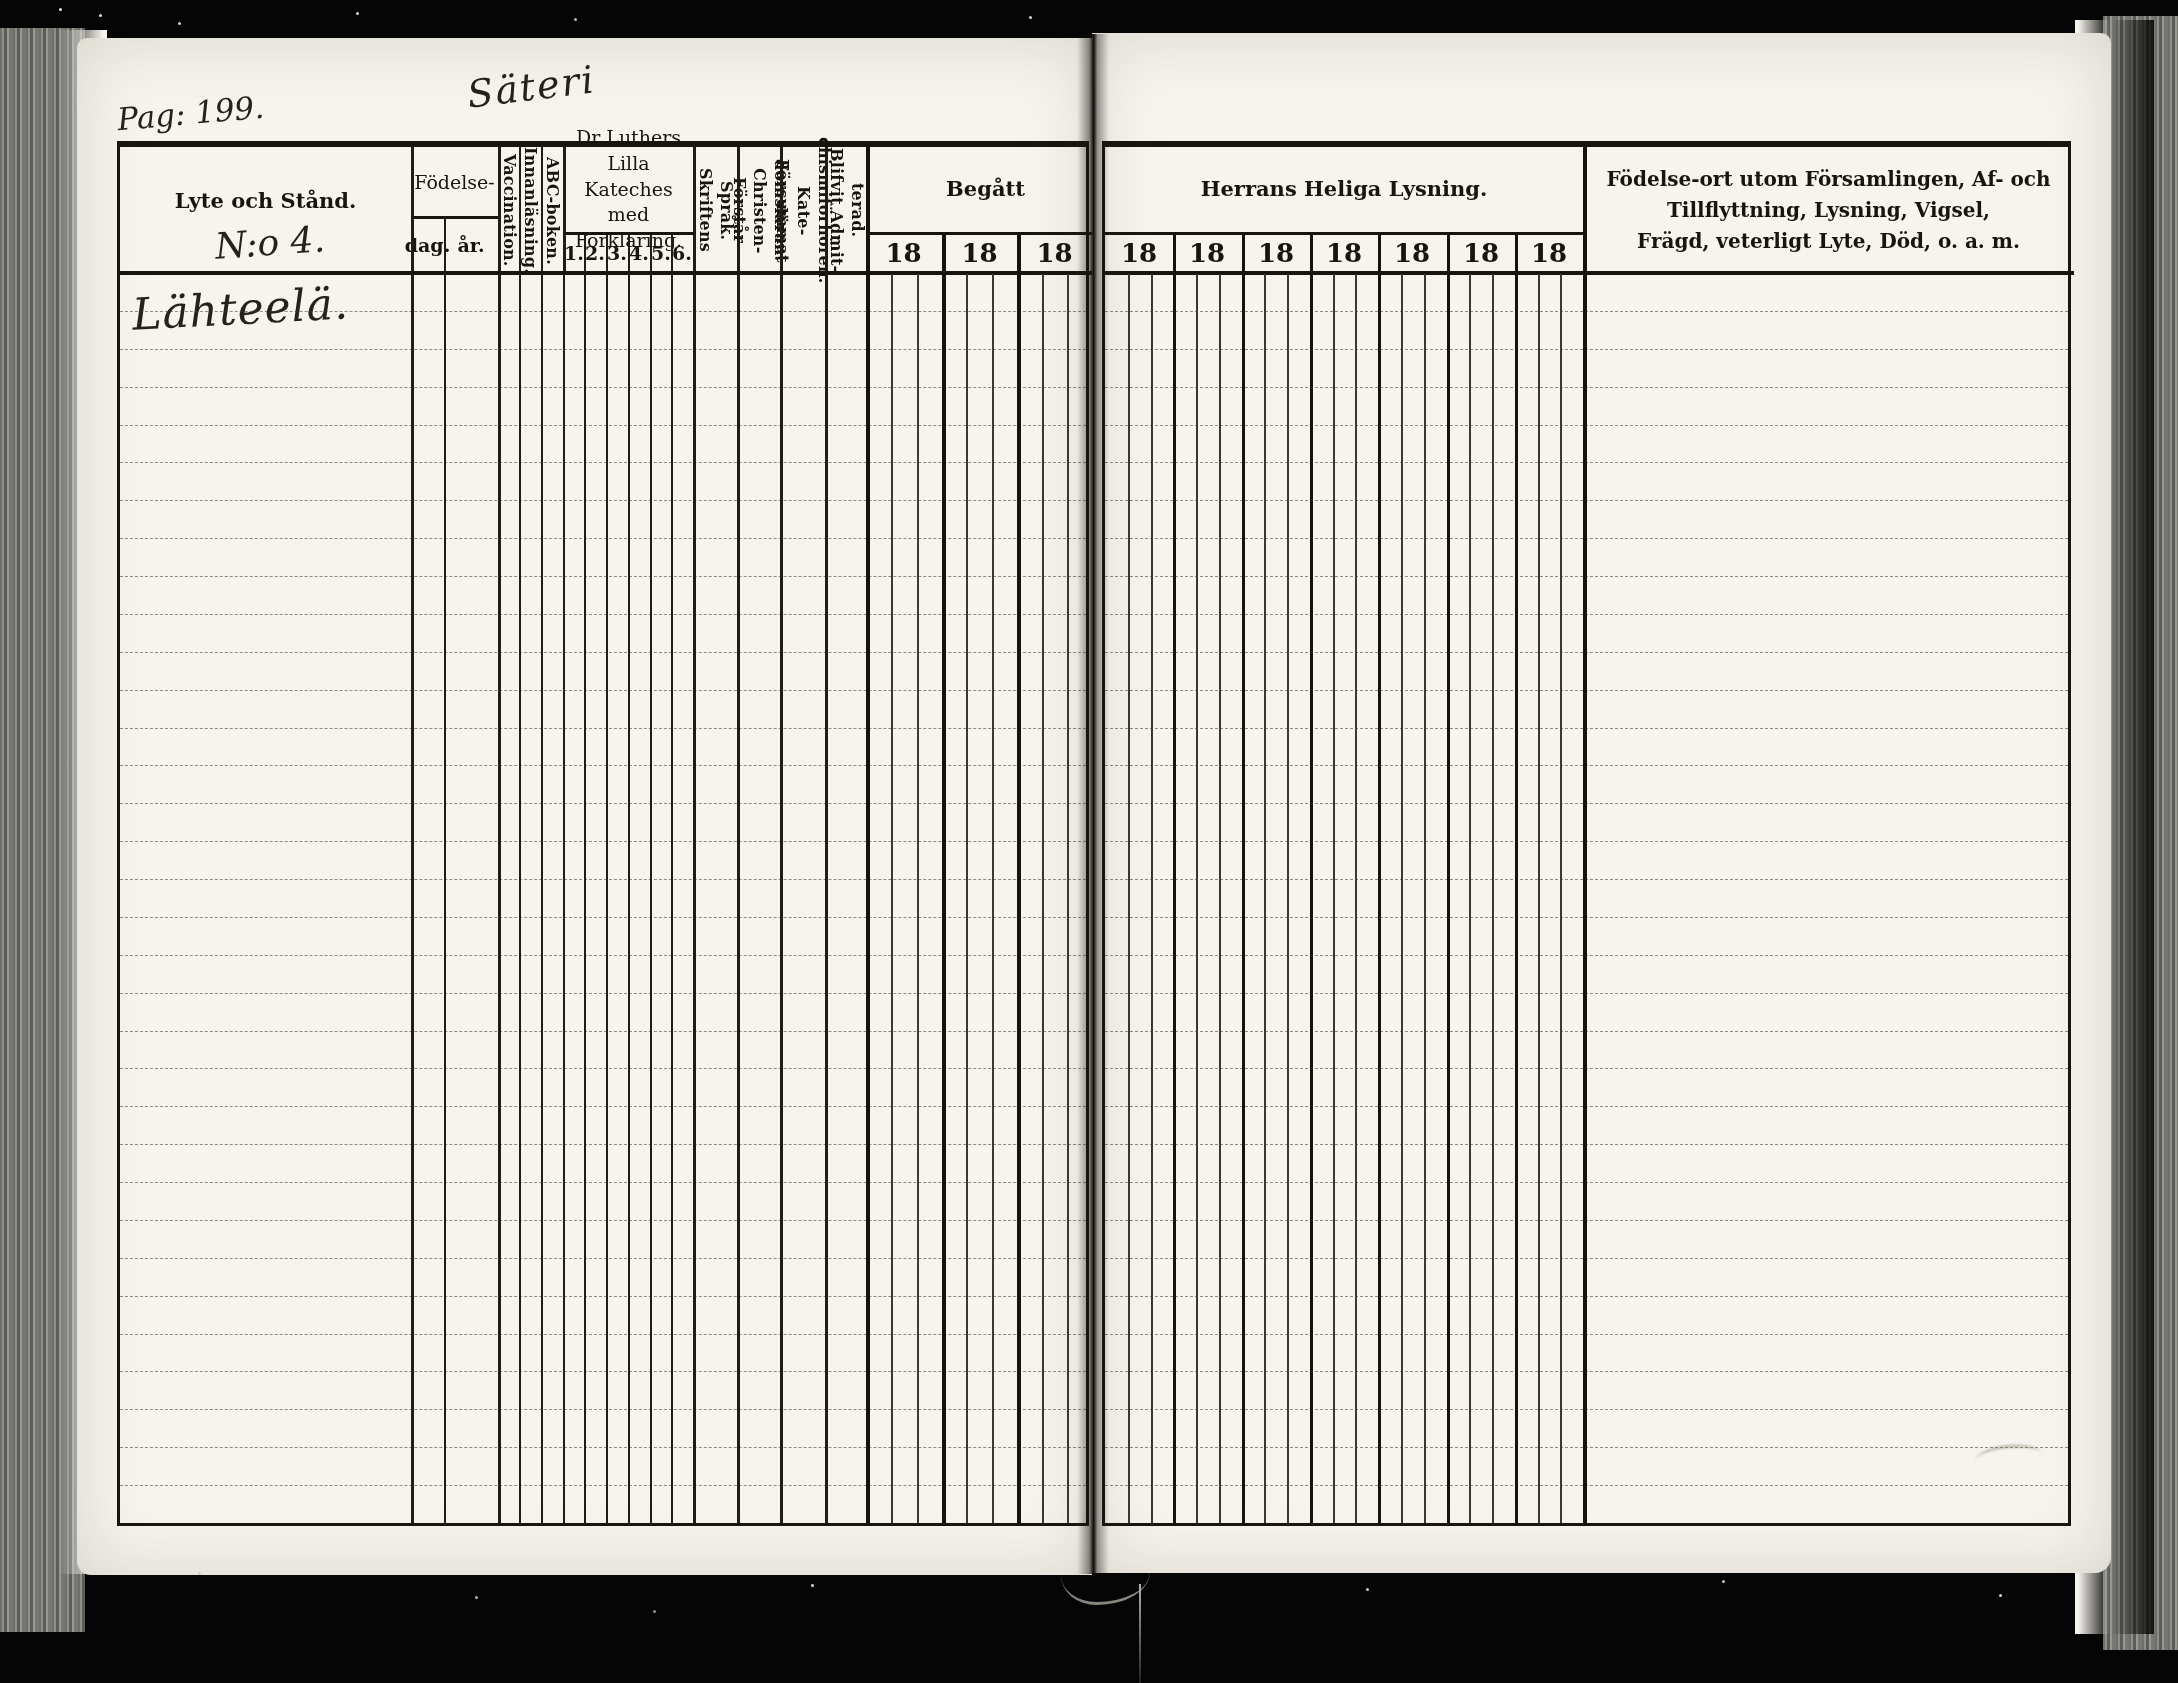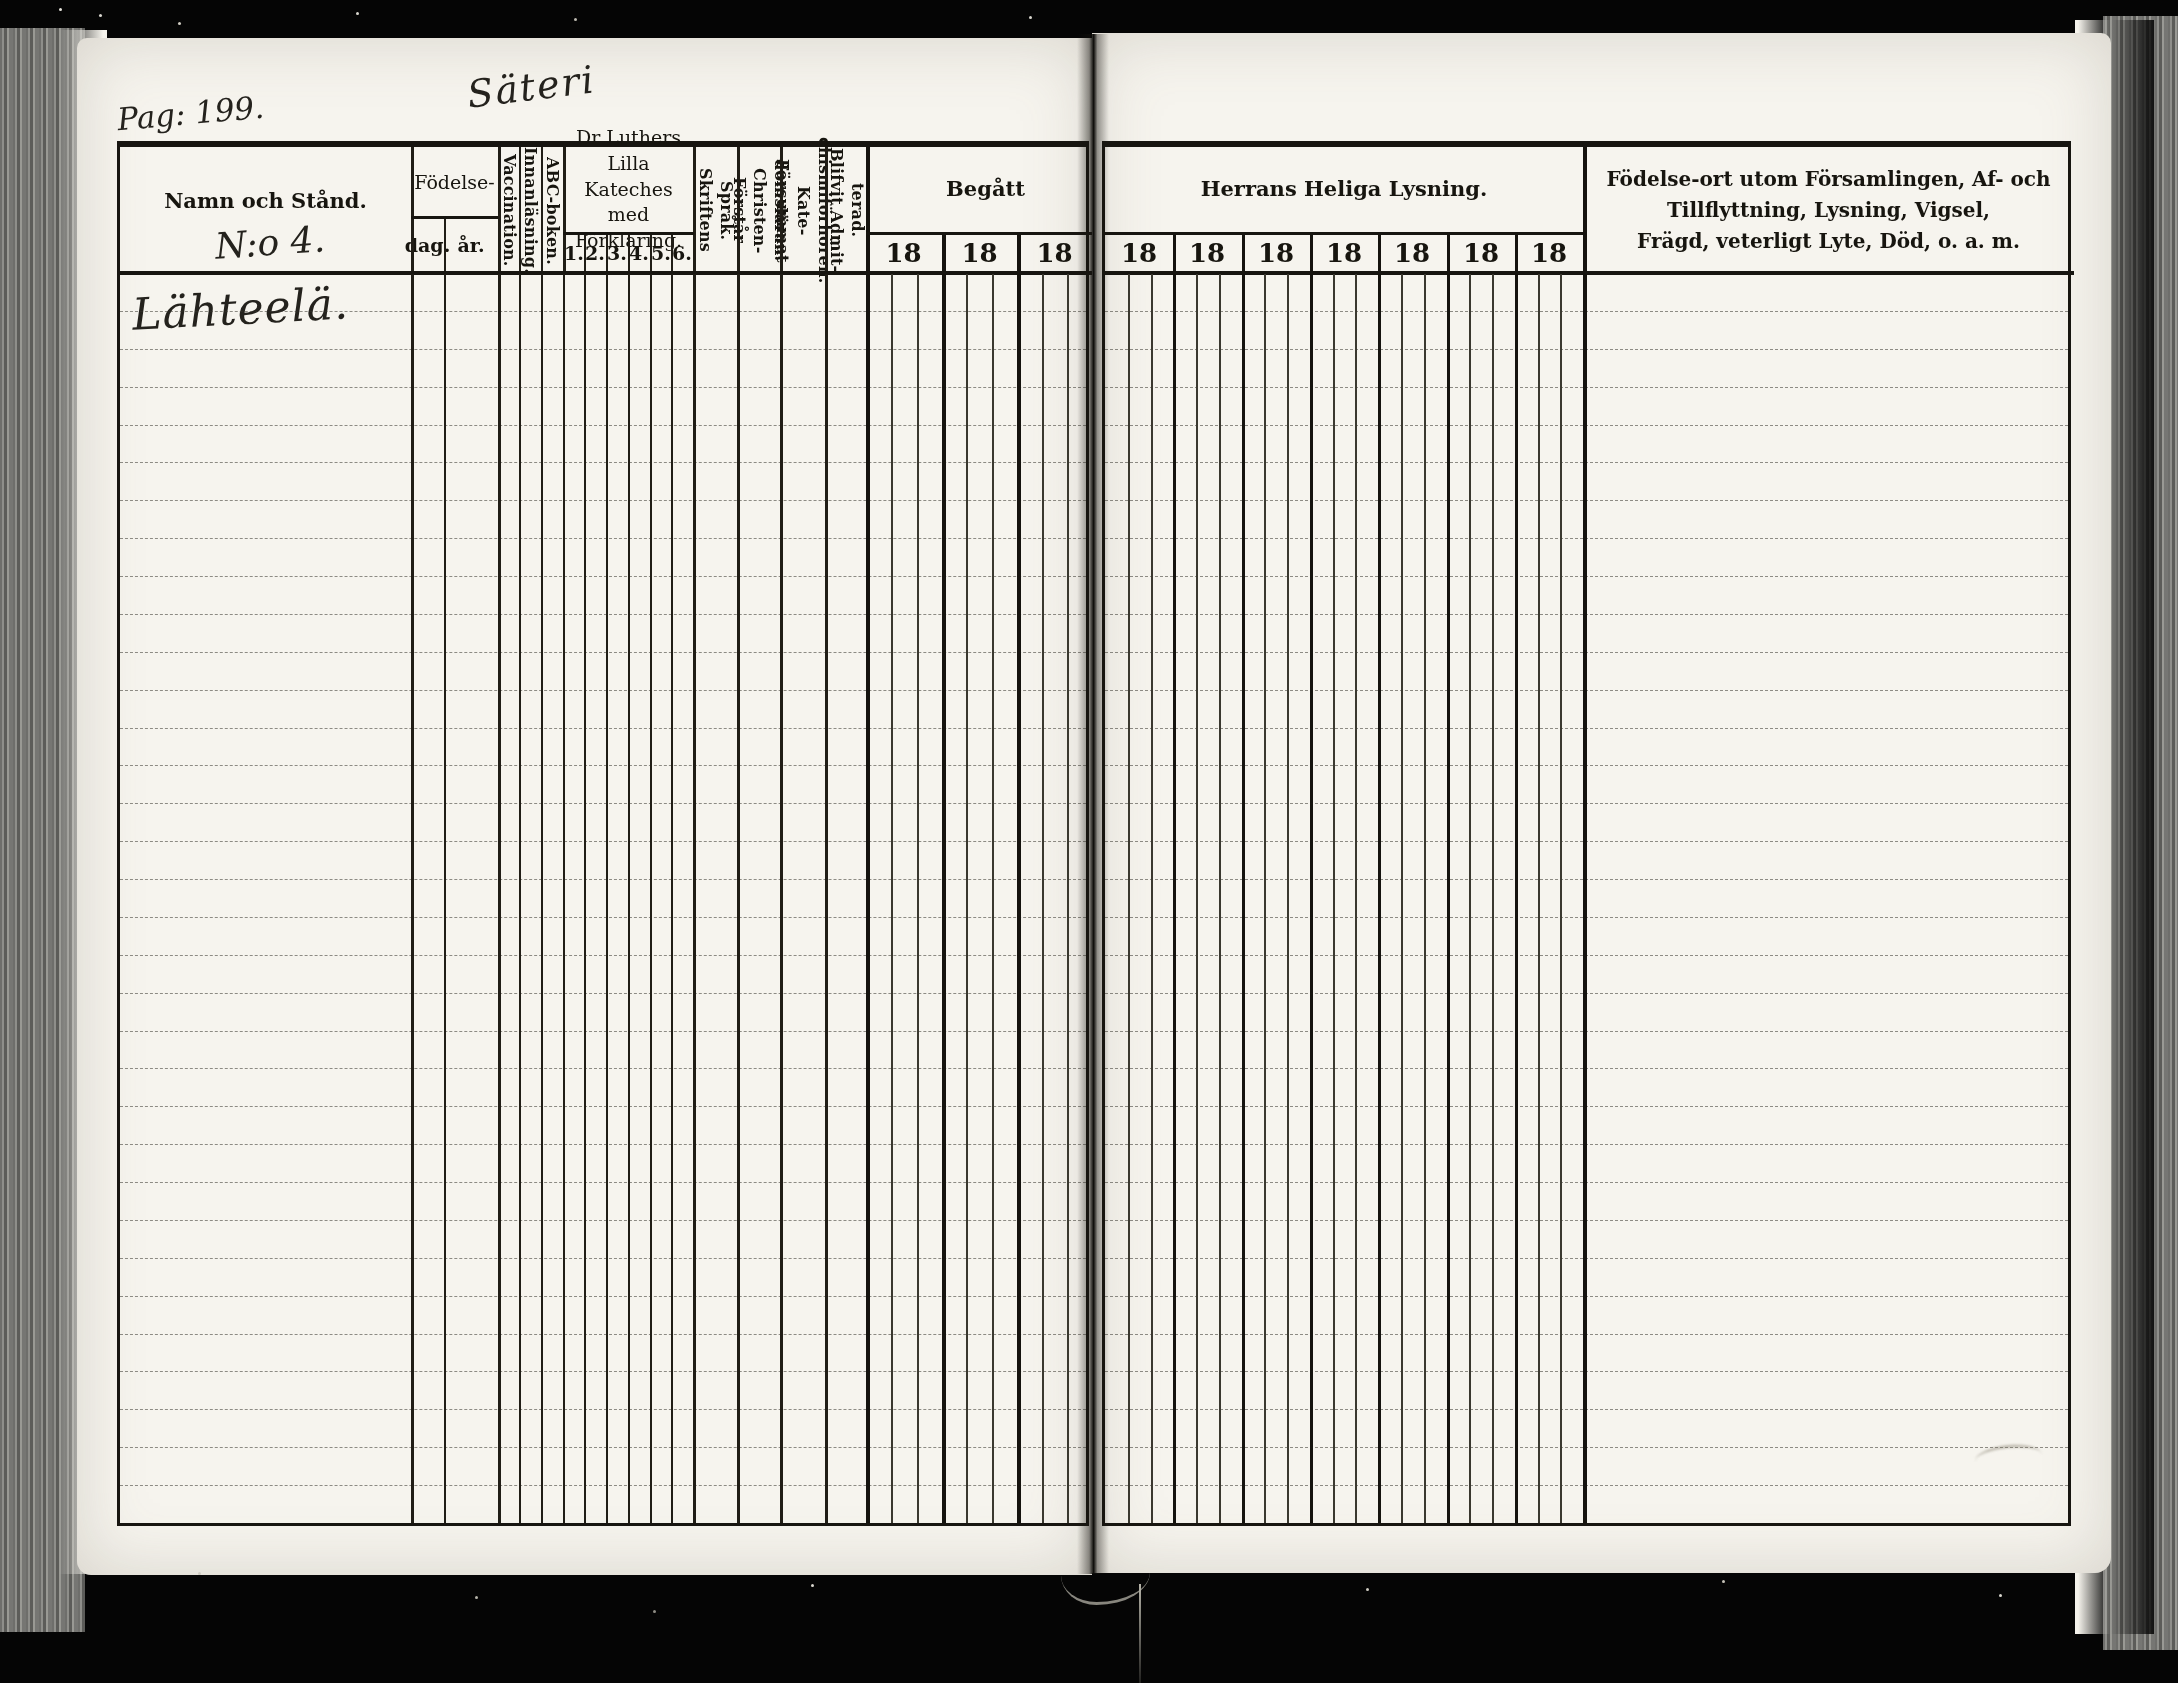--- a/index.html
+++ b/index.html
@@ -53,21 +53,21 @@
   <div class="page" style="left:1092px;top:33px;width:1019px;height:1540px;border-radius:0 10px 16px 0;"></div>
   <div class="gutter" style="left:1077px;top:34px;width:32px;height:1540px;"></div>
 
   <div class="hw" style="left:117px;top:95px;font-size:31px;transform:rotate(-5deg);">Pag: 199.</div>
   <div class="hw" style="left:467px;top:65px;font-size:38px;transform:rotate(-7deg);letter-spacing:2px;">Säteri</div>
   <div class="hw" style="left:132px;top:283px;font-size:44px;transform:rotate(-3deg);letter-spacing:1px;">Lähteelä.</div>
 
   <div class="tbl" style="left:117px;top:141px;width:972px;height:1385px;">
 
     <div class="t flex" style="left:0;top:34px;width:291px;height:40px;">
-      <span class="hlabel">Namn och Stånd.</span>
+      <span class="hlabel">Lyte och Stånd.</span>
     </div>
     <div class="hw" style="left:95px;top:75px;font-size:36px;transform:rotate(-4deg);">N:o 4.</div>
 
     <div class="t flex" style="left:291px;top:0;width:87px;height:69px;">
       <span class="hsmall">Födelse-</span>
     </div>
     <div class="t flex" style="left:291px;top:69px;width:33px;height:57px;">
       <span class="num">dag.</span>
     </div>
     <div class="t flex" style="left:324px;top:69px;width:54px;height:57px;">

